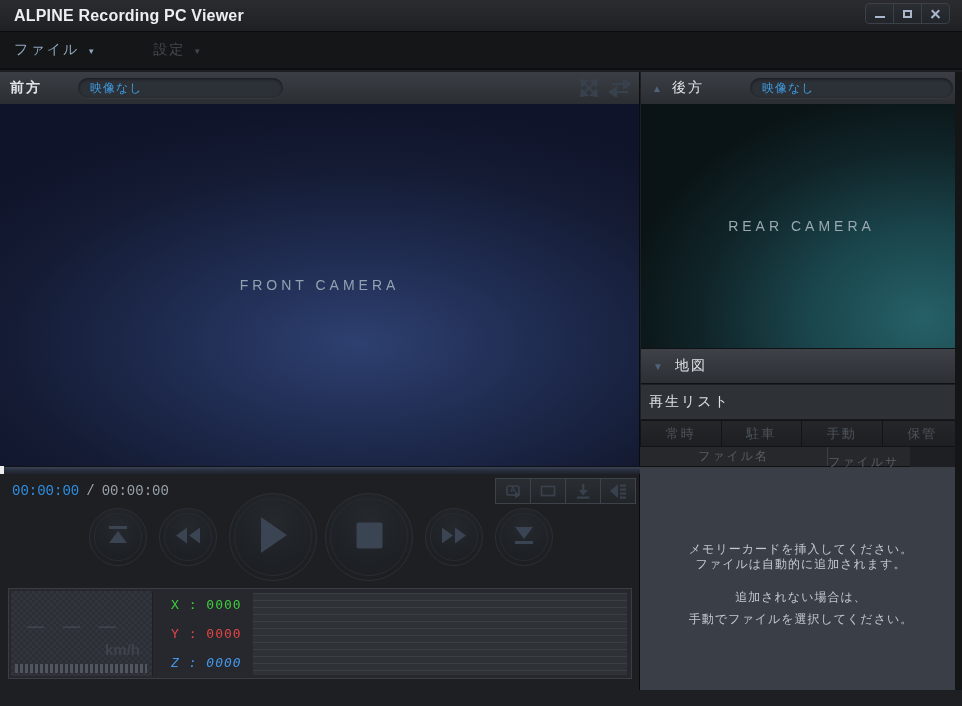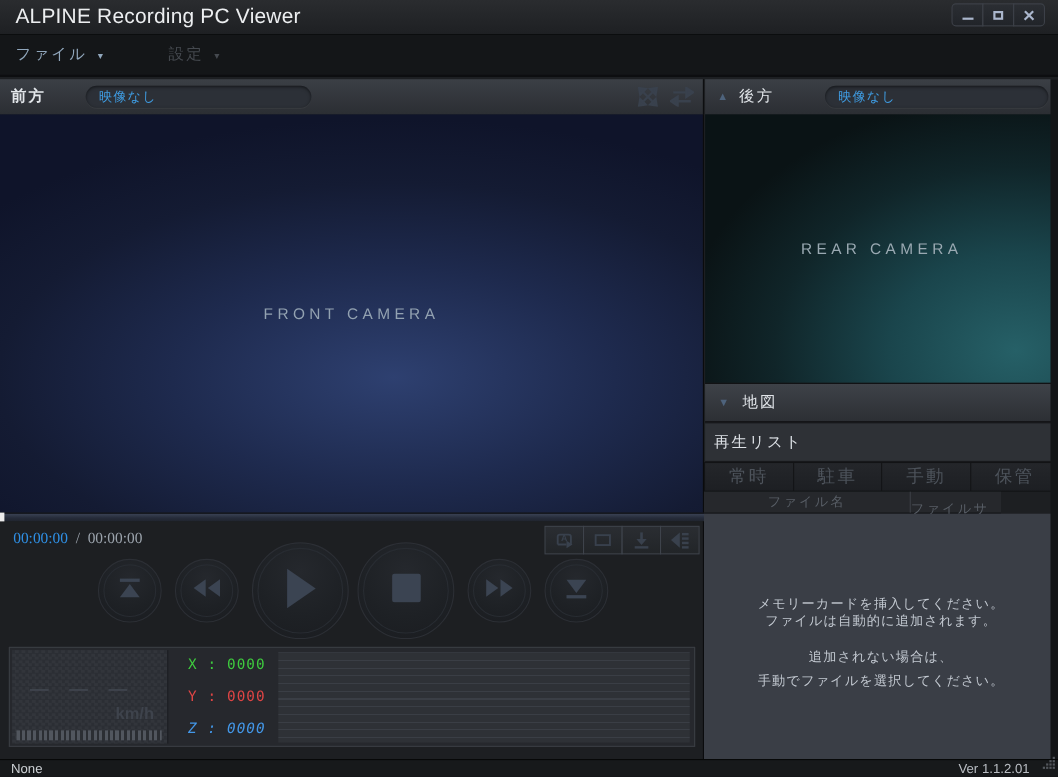--- a/index.html
+++ b/index.html
@@ -9,21 +9,21 @@
     background:#1d1f22; font-family:"Liberation Sans","DejaVu Sans",sans-serif;
     -webkit-font-smoothing:antialiased;
   }
   
   .titlebar {
     position:absolute; left:0; top:0; width:962px; height:32px;
     background:linear-gradient(#2a2c2f,#1e2023);
     border-bottom:1px solid #0b0c0d;
     display:flex; align-items:center;
   }
-  .title { color:#eceef0; font-size:19px; font-weight:normal; padding-left:14px; letter-spacing:.2px; }
+  .title { color:#eceef0; font-size:16px; font-weight:bold; padding-left:14px; letter-spacing:.2px; }
   .win-controls { position:absolute; right:12px; top:3px; display:flex; }
   .wbtn {
     width:29px; height:21px; background:linear-gradient(#2b2e33,#212429);
     border:1px solid #3c4048; margin-left:-1px;
     display:flex; align-items:center; justify-content:center; cursor:pointer;
   }
   .wbtn.first { border-radius:4px 0 0 4px; }
   .wbtn.last  { border-radius:0 4px 4px 0; }
   .ic-min { width:10px; height:2px; background:#aab6cc; margin-top:6px; }
   .ic-max { width:9px; height:8px; border:2px solid #aab6cc; }
@@ -92,21 +92,21 @@
     position:absolute; left:641px; top:385px; width:321px; height:35px;
     background:#2e3136; border-bottom:1px solid #17181b;
     display:flex; align-items:center;
   }
   .playlist-title .sec-label { color:#dde1e6; font-size:14px; letter-spacing:2px; margin-left:8px; }
   .tabs { position:absolute; left:640px; top:420px; width:322px; height:27px; display:flex;
     background:#121315; }
   .tab {
     flex:1 1 0; margin:1px 0 1px 1px; background:linear-gradient(#24262a,#1d1f23);
     display:flex; align-items:center; justify-content:center;
-    color:#4d535b; font-size:16px; letter-spacing:2px; cursor:pointer;
+    color:#4d535b; font-size:13px; letter-spacing:2px; cursor:pointer;
   }
   .thead { position:absolute; left:640px; top:447px; width:270px; height:20px; display:flex;
     background:#26282c; border-bottom:1px solid #101113; }
   .th { display:flex; align-items:center; justify-content:center;
     color:#585e66; font-size:12px; letter-spacing:2px; cursor:pointer; }
   .th.name { width:224px; border-right:1px solid #3c4046; }
   .th.size { width:98px;margin-top:24px; }
   .playlist-body {
     position:absolute; left:640px; top:467px; width:322px; height:223px;
     background:#3a3e46; padding-top:74px; text-align:center;
@@ -118,21 +118,21 @@
   .seekbar {
     position:absolute; left:0; top:466px; width:640px; height:8px;
     background:linear-gradient(#3a4254,#262c3a 55%,#20242e);
     border-top:1px solid #11131a; cursor:pointer;
   }
   .seek-handle { position:absolute; left:0; top:-1px; width:4px; height:10px; background:#ececec; cursor:grab; }
   
   .controls { position:absolute; left:0; top:474px; width:640px; height:216px; background:#1d1f22;
     border-right:1px solid #0a0b0d; }
   .time-row { position:absolute; left:12px; top:9px; display:flex; gap:7px; align-items:center;
-    font-family:Liberation Serif, serif; font-size:14px; }
+    font-family:Liberation Mono, monospace; font-size:14px; }
   .time-current { color:#2f8fe4; }
   .time-sep, .time-total { color:#9aa2ab; }
   .mini-group { position:absolute; left:496px; top:4px; display:flex; }
   .mini-btn {
     width:36px; height:26px; margin-left:-1px;
     background:linear-gradient(#2a2d32,#222528); border:1px solid #3e434b;
     display:flex; align-items:center; justify-content:center; cursor:pointer;
   }
   .mini-btn svg { display:block; }
   
@@ -393,34 +393,14 @@
       </div>
       <div class="xyz">
         <div class="axis axis-x">X : 0000</div>
         <div class="axis axis-y">Y : 0000</div>
         <div class="axis axis-z">Z : 0000</div>
       </div>
       <div class="g-graph"></div>
     </div>
   </div>
 
-  <div class="statusbar">
-    <span class="status-msg">None</span>
-    <span class="status-ver">Ver 1.1.2.01</span>
-    <span class="grip">
-      <svg width="13" height="13" viewBox="0 0 13 13">
-        <g fill="#53575d">
-          <rect x="10" y="1" width="2" height="2"></rect>
-          <rect x="7" y="4" width="2" height="2"></rect>
-            <rect x="10" y="4" width="2" height="2"></rect>
-          <rect x="4" y="7" width="2" height="2"></rect>
-            <rect x="7" y="7" width="2" height="2"></rect>
-            <rect x="10" y="7" width="2" height="2"></rect>
-          <rect x="1" y="10" width="2" height="2"></rect>
-            <rect x="4" y="10" width="2" height="2"></rect>
-            <rect x="7" y="10" width="2" height="2"></rect>
-            <rect x="10" y="10" width="2" height="2"></rect>
-        </g>
-      </svg>
-    </span>
-  </div>
 
 </div>
 
 </body></html>

